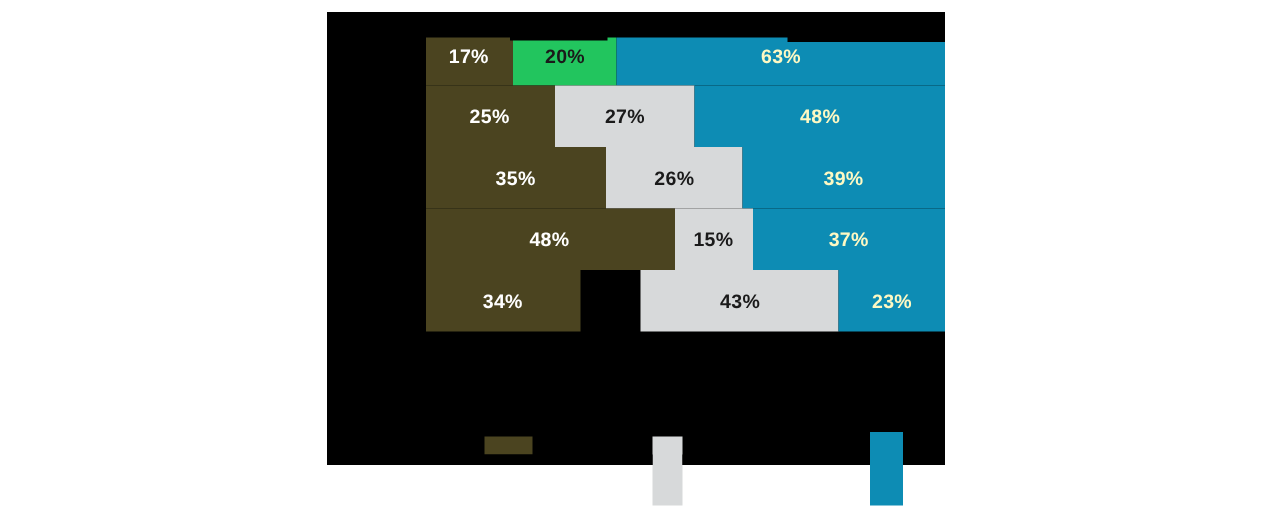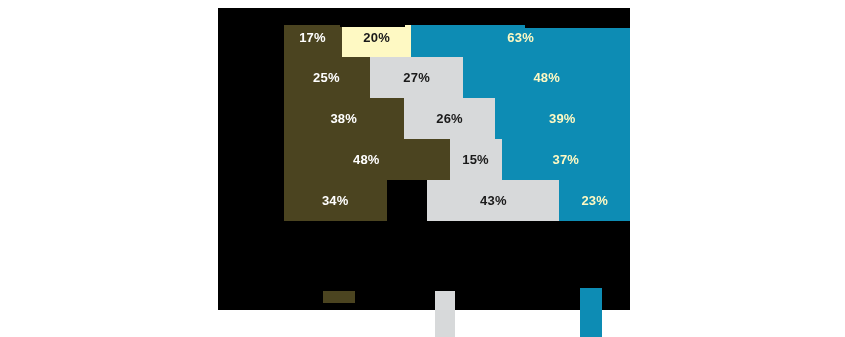--- a/index.html
+++ b/index.html
@@ -36,32 +36,32 @@
 <body>
 
 <div id="stage">
 
   <div class="redact" id="plate"></div>
 
   <div id="plot">
 
     <div class="row" style="height:39px;">
       <div class="seg s0" style="background:#4b4420;width:17%;">17%</div>
-      <div class="seg s1" style="background:#fef9c3;width:20%;">20%</div>
+      <div class="seg s1" style="background:#22c55e;width:20%;">20%</div>
       <div class="seg s2" style="background:#0d8cb4;width:63%;">63%</div>
     </div>
 
     <div class="row" style="height:41px;">
       <div class="seg s0" style="background:#4b4420;width:25%;">25%</div>
       <div class="seg s1" style="background:#d7d9da;width:27%;">27%</div>
       <div class="seg s2" style="background:#0d8cb4;width:48%;">48%</div>
     </div>
 
     <div class="row" style="height:41px;">
-      <div class="seg s0" style="background:#4b4420;width:35%;">38%</div>
+      <div class="seg s0" style="background:#4b4420;width:35%;">35%</div>
       <div class="seg s1" style="background:#d7d9da;width:26%;">26%</div>
       <div class="seg s2" style="background:#0d8cb4;width:39%;">39%</div>
     </div>
 
     <div class="row" style="height:41px;">
       <div class="seg s0" style="background:#4b4420;width:48%;">48%</div>
       <div class="seg s1" style="background:#d7d9da;width:15%;">15%</div>
       <div class="seg s2" style="background:#0d8cb4;width:37%;">37%</div>
     </div>
 

